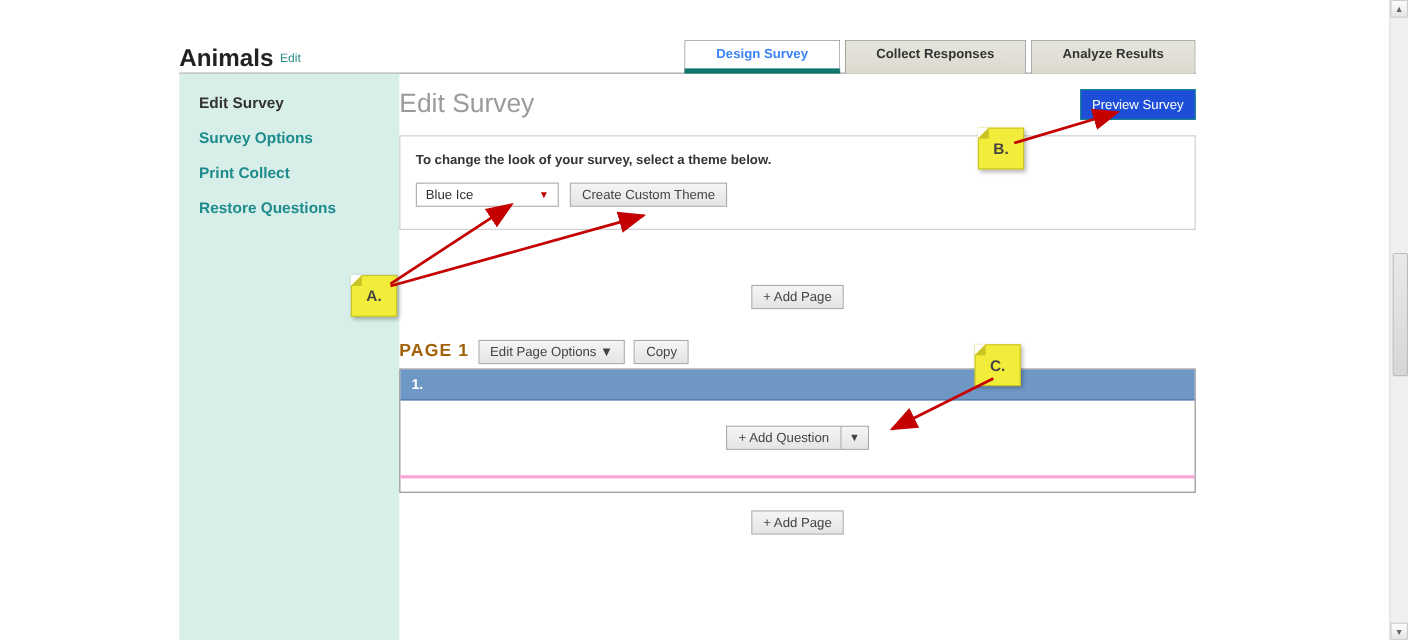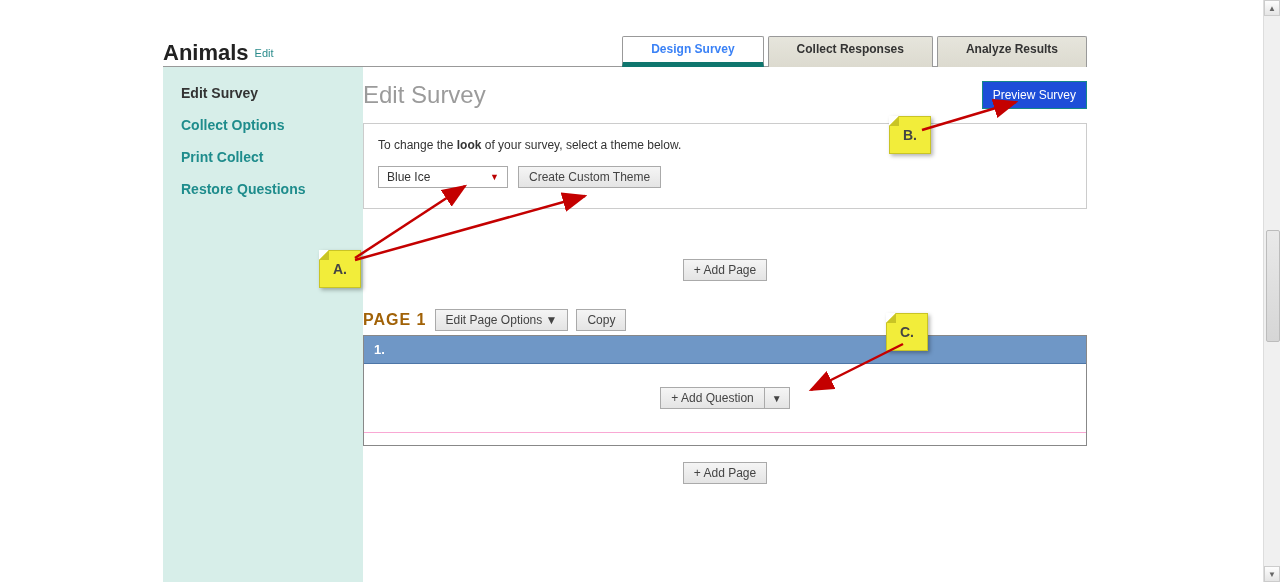--- a/index.html
+++ b/index.html
@@ -14,32 +14,32 @@
   .tab.active{background:#fff;color:#3b82f6;top:1px;border-bottom:5px solid #0f766e;text-align:right;}
   .body-row{display:flex;}
   .sidebar{width:200px;min-height:516px;background:#d7eee9;padding:18px 14px 0 18px;box-sizing:border-box;}
   .sidebar .nav-item{display:block;font-size:14px;font-weight:bold;color:#1e8c8c;margin-bottom:16px;cursor:pointer;}
   .sidebar .nav-item.current{color:#333;}
   .main{flex:1;padding:14px 0 0 0;position:relative;}
   .page-header{display:flex;justify-content:space-between;align-items:center;margin:0 0 14px 0;}
   .page-header h2{margin:0;font-size:24px;font-weight:normal;color:#9b9b9b;}
   .preview-btn{background:#1d4ed8;color:#fff;border:1px solid #158888;padding:6px 10px;font-size:12px;cursor:pointer;text-align:center;}
   .theme-box{border:1px solid #ccc;padding:14px 14px 20px 14px;margin-bottom:50px;}
-  .theme-box .instr{margin-bottom:14px;font-size:12px;}
+  .theme-box .instr{margin-bottom:14px;font-size:12px;font-weight:bold;}
   .theme-row{display:flex;gap:10px;align-items:center;}
   .theme-select{display:inline-flex;align-items:center;justify-content:space-between;width:112px;border:1px solid #aaa;background:#fff;padding:3px 8px;font-size:12px;cursor:pointer;}
   .theme-select .caret{font-size:9px;color:#b00;}
   .std-btn{border:1px solid #aaa;background:linear-gradient(#f5f5f5,#e4e4e4);padding:3px 10px;font-size:12px;color:#444;cursor:pointer;}
   .add-page-row{text-align:center;margin:16px 0 28px 0;}
   .page-block{}
   .page-label-row{display:flex;align-items:center;gap:8px;margin-bottom:4px;}
   .page-label{font-size:16px;font-weight:bold;color:#a16207;letter-spacing:1px;}
   .page-container{border:1px solid #888;}
   .question-bar{background:#6f97c6;color:#fff;font-weight:bold;padding:6px 10px;border-bottom:1px solid #4d76a7;}
-  .question-body{height:68px;display:flex;align-items:center;justify-content:center;border-bottom:1px solid #f9a8d4;}
+  .question-body{height:68px;display:flex;align-items:center;justify-content:center;border-bottom:3px solid #f9a8d4;}
   .add-q-split{display:inline-flex;}
   .add-q-split .left{border:1px solid #aaa;border-right:none;border-top-left-radius:0;border-bottom-left-radius:0;background:linear-gradient(#f5f5f5,#e4e4e4);padding:3px 10px;font-size:12px;cursor:pointer;}
   .add-q-split .right{border:1px solid #aaa;background:linear-gradient(#f5f5f5,#e4e4e4);padding:3px 7px;font-size:10px;cursor:pointer;}
   .below-pad{height:12px;}
   
   .note{position:absolute;width:40px;height:36px;background:#f2ed3a;border:1px solid #c9c425;box-shadow:2px 2px 4px rgba(0,0,0,0.3);display:flex;align-items:center;justify-content:center;font-weight:bold;font-size:14px;color:#444;}
   .note::before{content:"";position:absolute;top:-1px;left:-1px;width:0;height:0;border-top:10px solid #fff;border-right:10px solid transparent;}
   .note::after{content:"";position:absolute;top:-1px;left:-1px;width:0;height:0;border-top:10px solid rgba(0,0,0,0);border-right:10px solid #c9c425;transform:rotate(0);}
   
   .fake-scroll{position:absolute;right:0;top:0;width:16px;height:582px;background:#f0f0f0;border-left:1px solid #ddd;}
@@ -64,21 +64,21 @@
         <div class="tab active">Design Survey</div>
         <div class="tab">Collect Responses</div>
         <div class="tab">Analyze Results</div>
       </div>
     </div>
 
     <div class="body-row">
 
       <div class="sidebar">
         <span class="nav-item current">Edit Survey</span>
-        <span class="nav-item">Collect Options</span>
+        <span class="nav-item">Survey Options</span>
         <span class="nav-item">Print Collect</span>
         <span class="nav-item">Restore Questions</span>
       </div>
 
       <div class="main">
 
         <div class="page-header">
           <h2>Edit Survey</h2>
           <button class="preview-btn">Preview Survey</button>
         </div>

